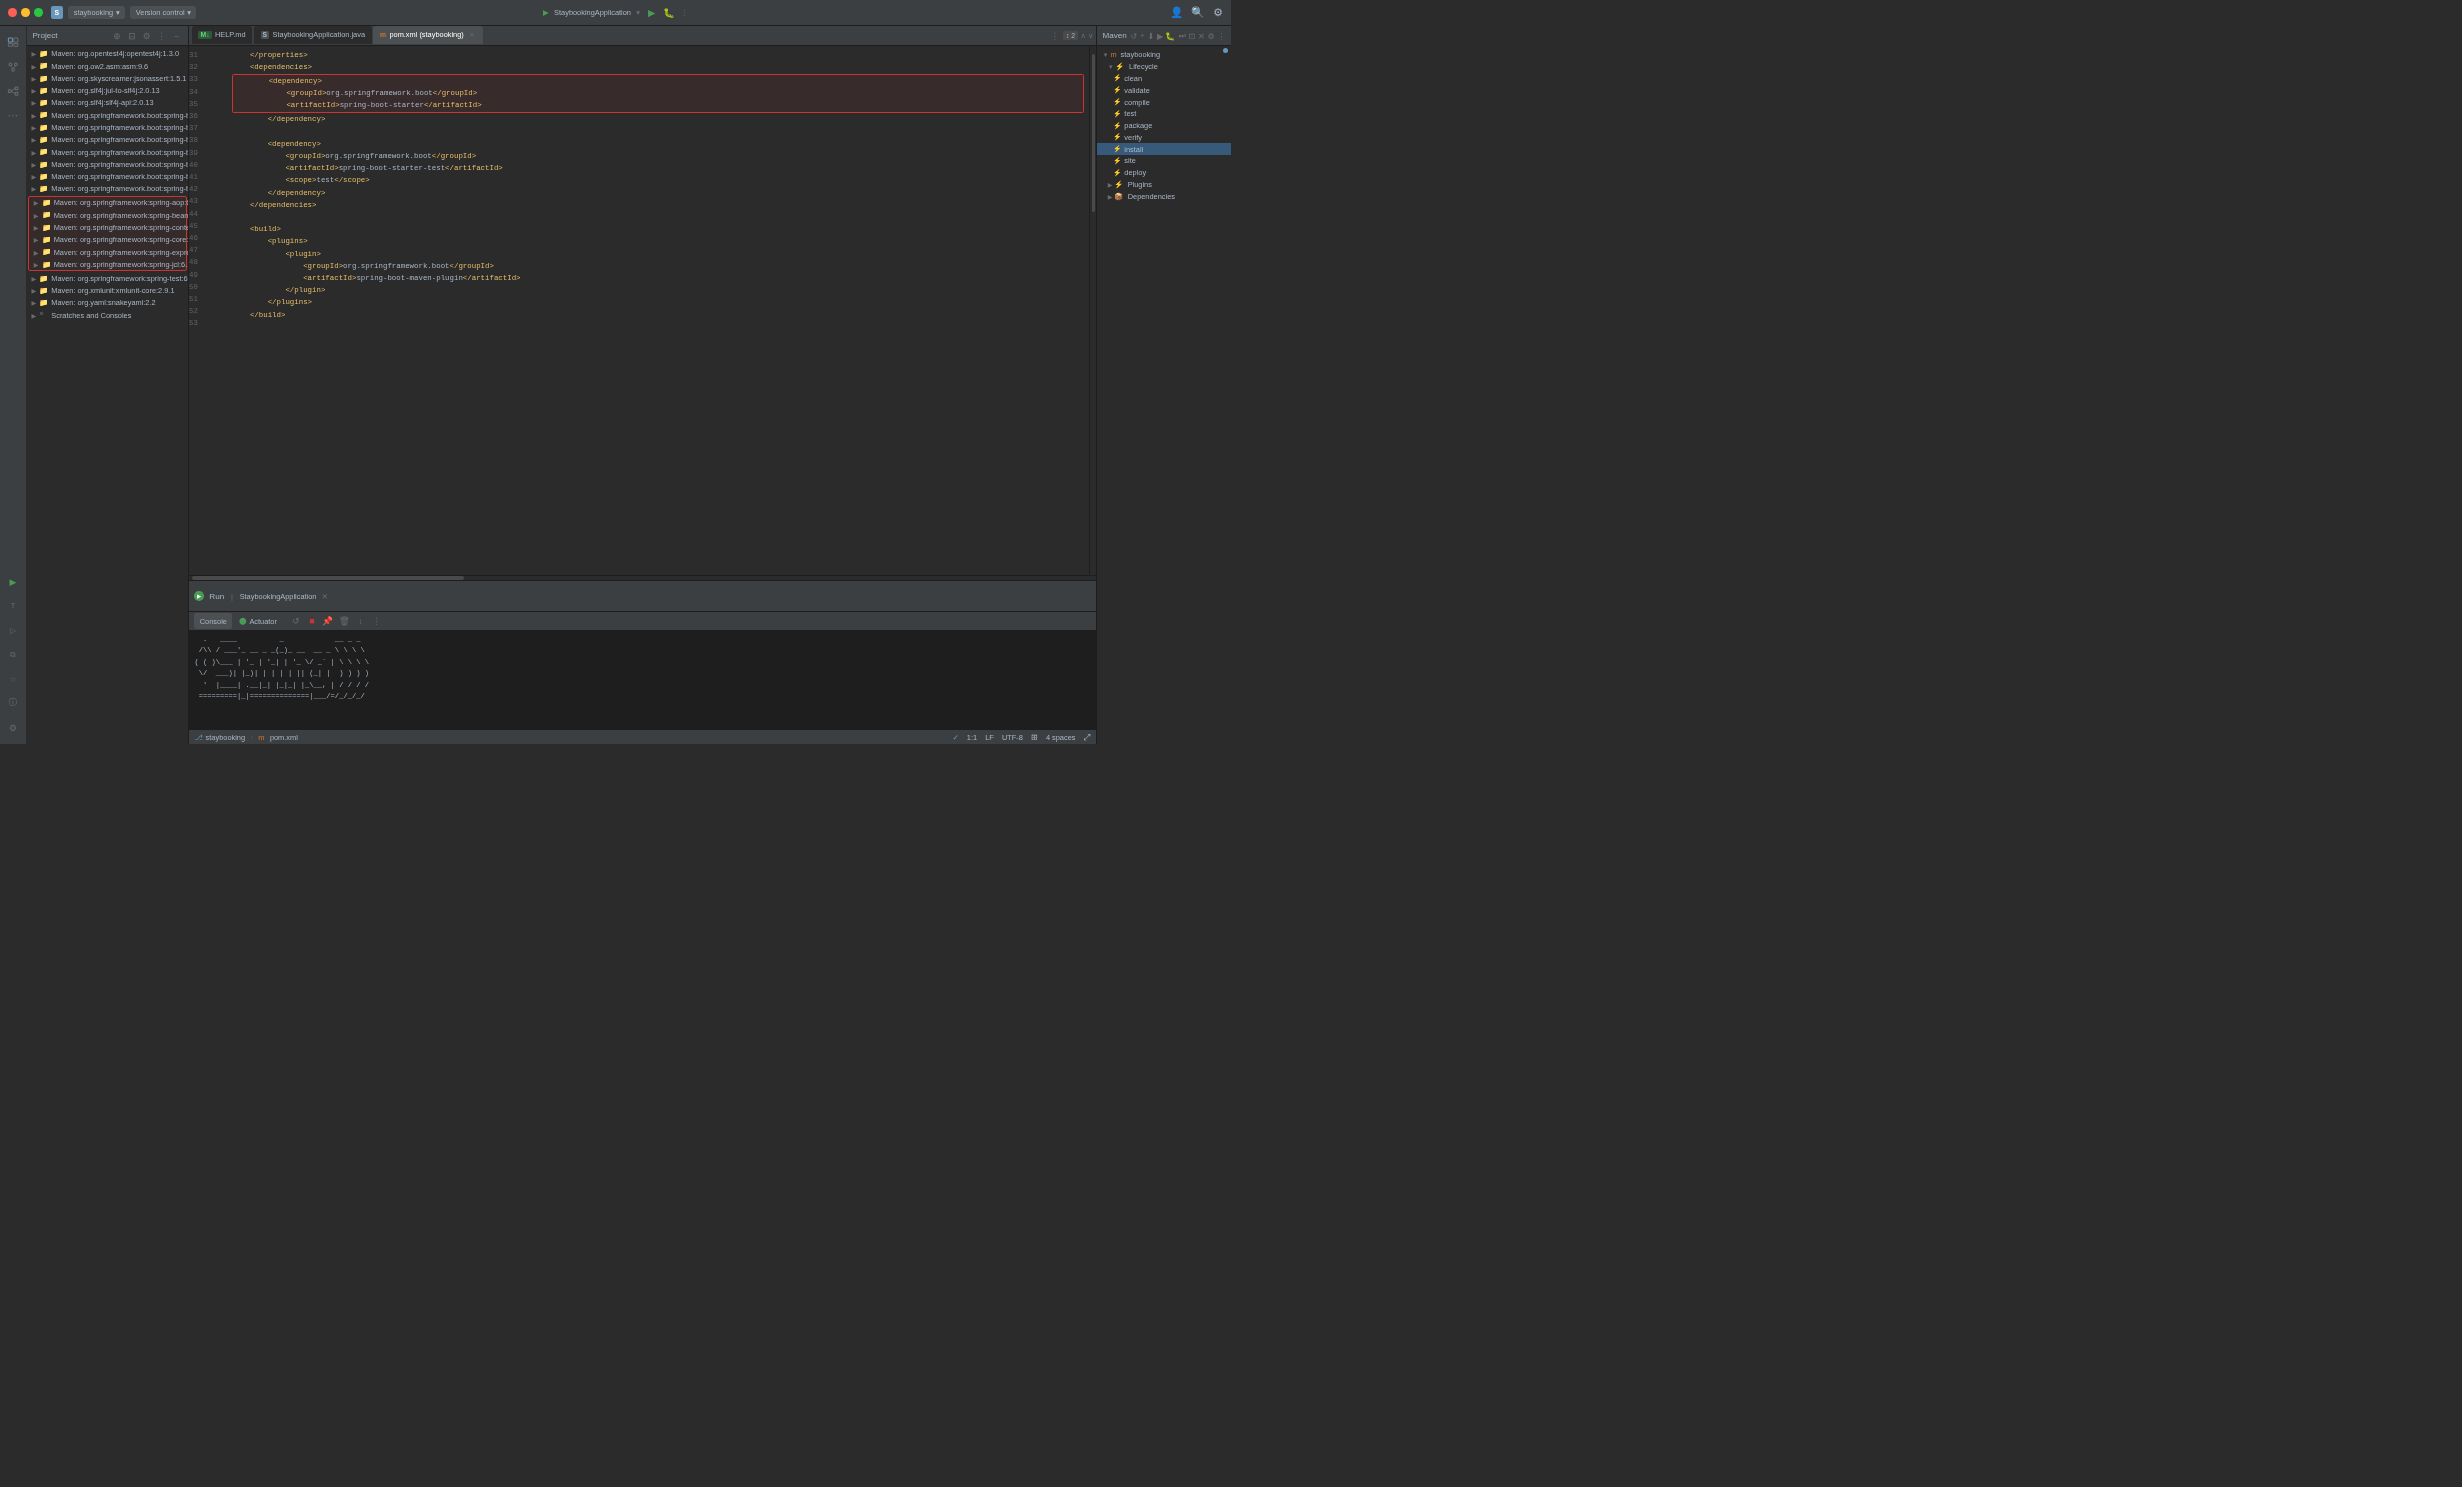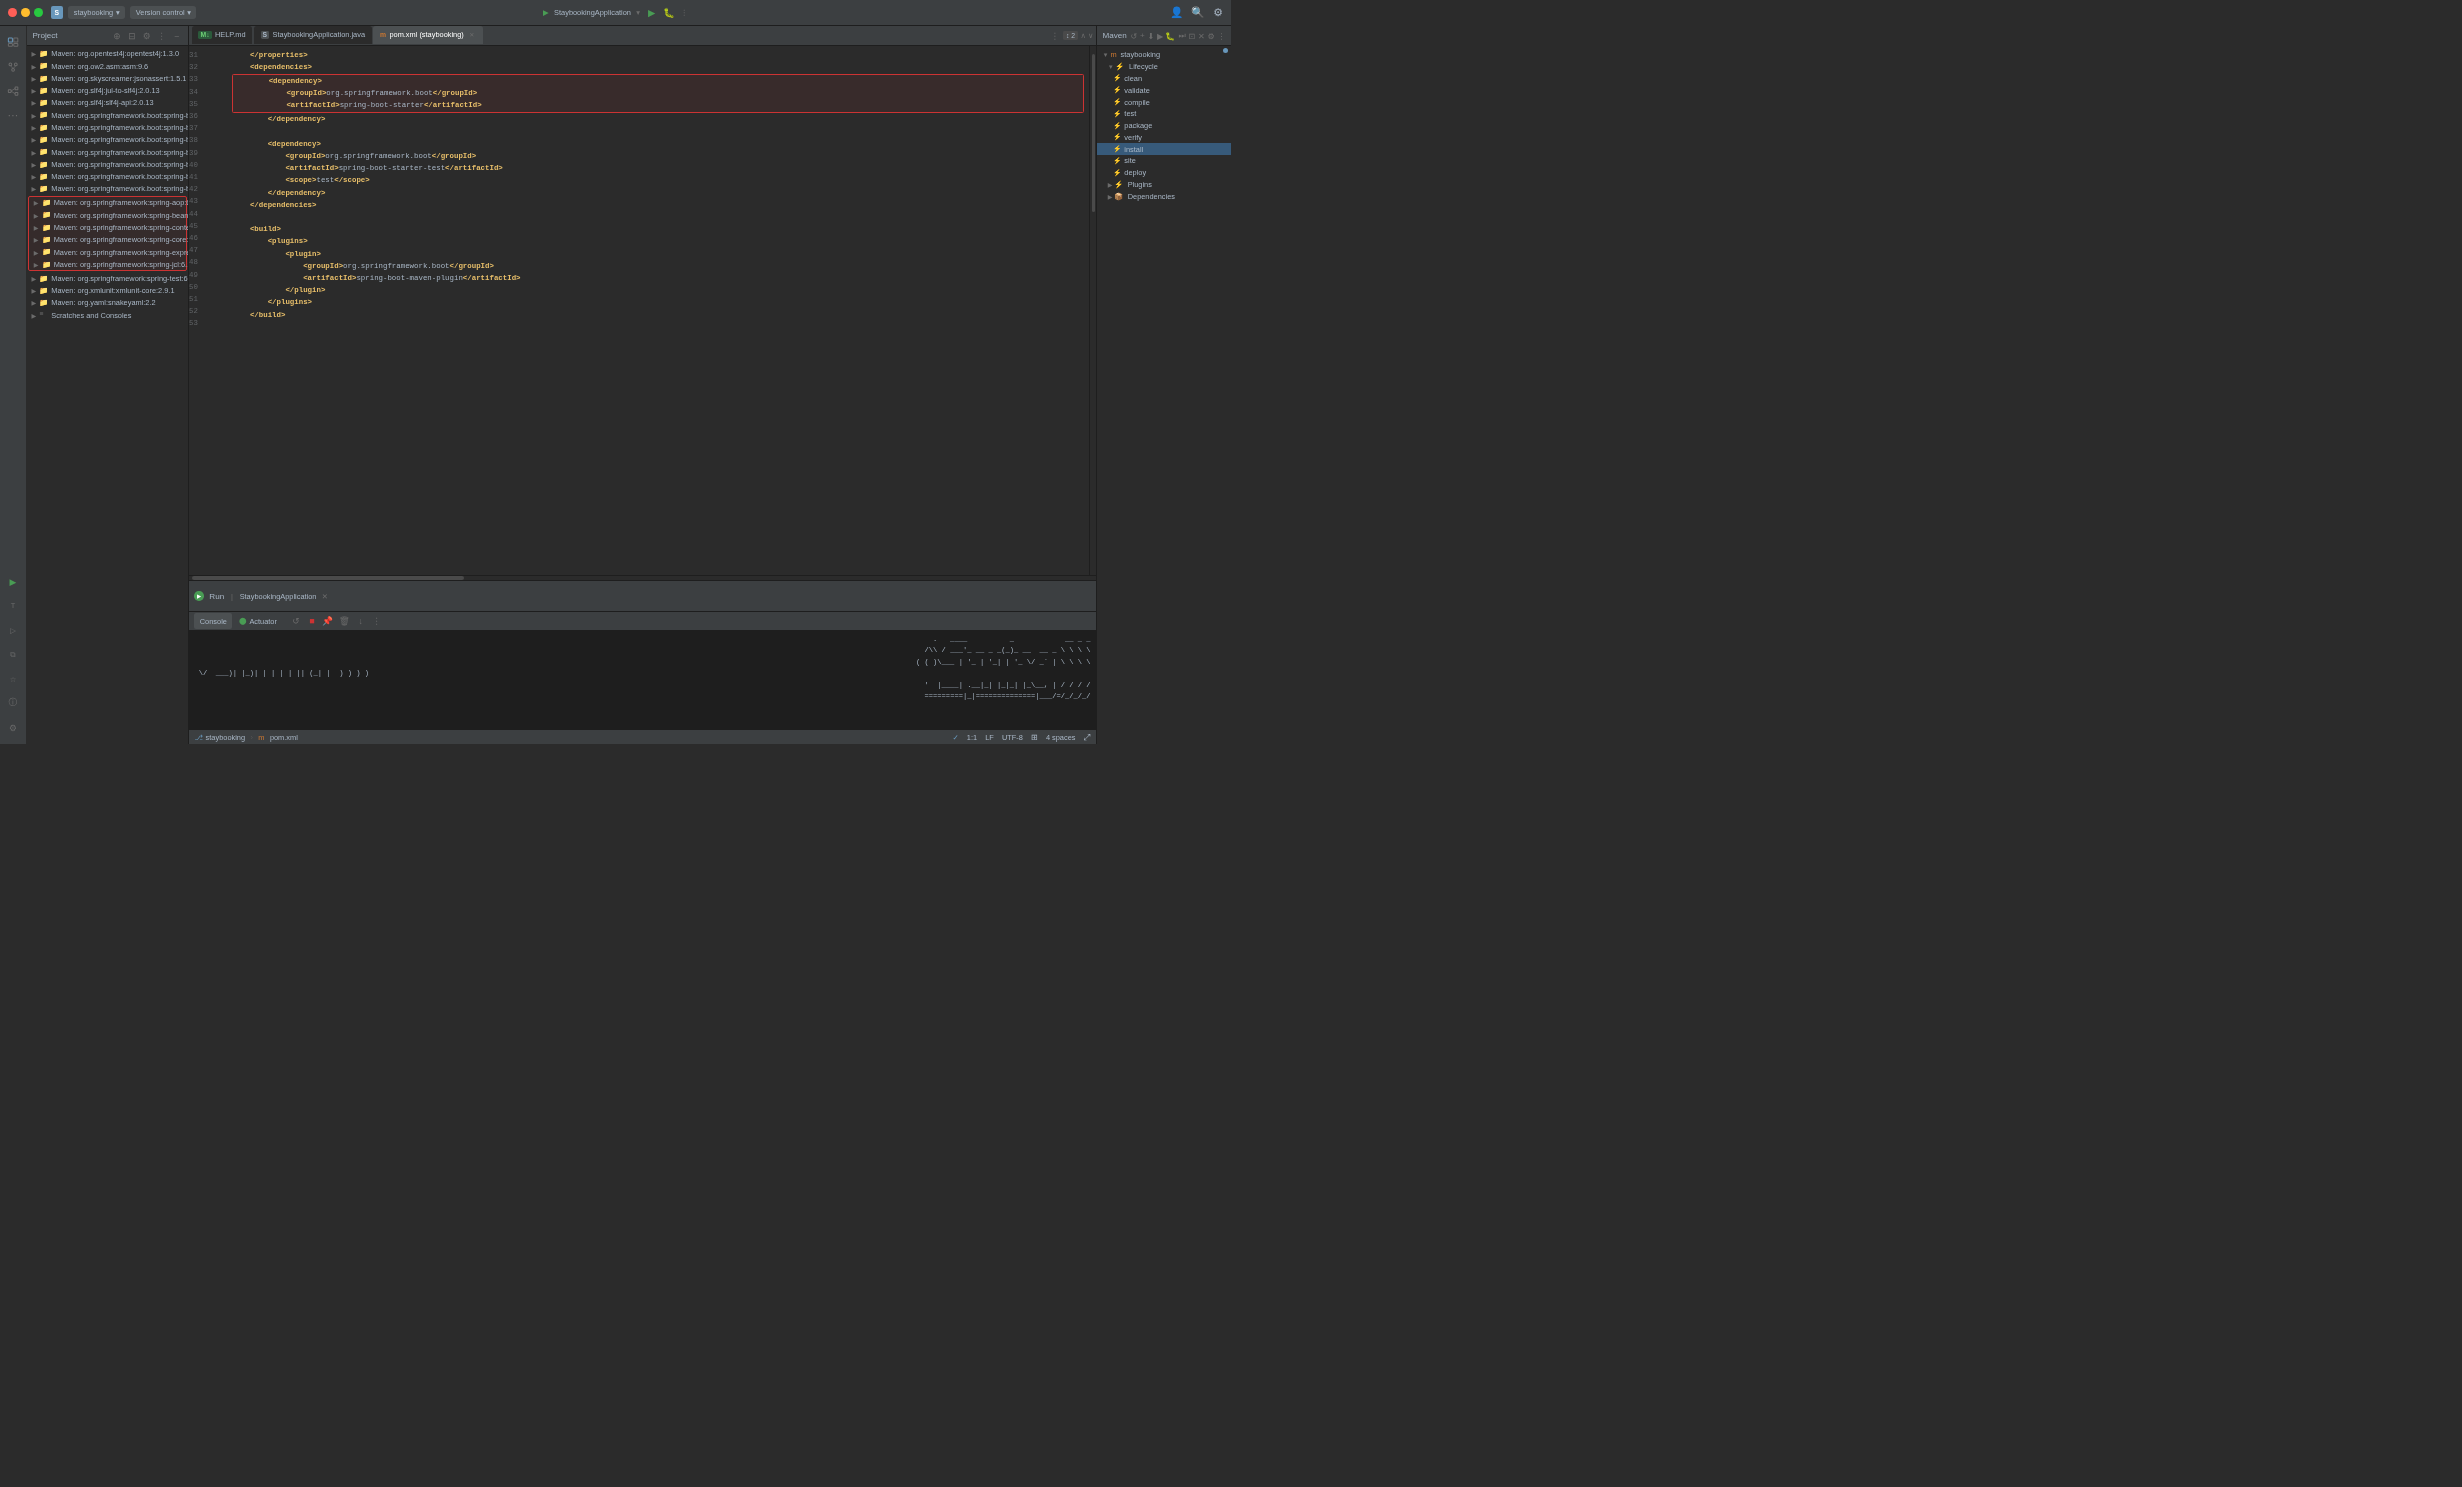--- a/index.html
+++ b/index.html
@@ -277,21 +277,21 @@
       font-size: 7.4px;
       line-height: 12.2px;
     }
     .editor-content::-webkit-scrollbar { height: 5.4px; width: 5.4px; }
     .editor-content::-webkit-scrollbar-track { background: #2b2b2b; }
     .editor-content::-webkit-scrollbar-thumb { background: #4a4a4a; border-radius: 2px; }
     .code-line {
       white-space: pre;
       display: block;
     }
-    .tag { color: #e8bf6a; font-weight: bold; }
+    .tag { color: #e8bf6a; }
     .text-content { color: #a9b7c6; }
 
     
     .editor-gutter {
       width: 10.8px;
       background: #2b2b2b;
       flex-shrink: 0;
     }
 
     
@@ -408,21 +408,21 @@
       font-size: 7.1px;
       color: #a9b7c6;
       background: #1e1e1e;
     }
     .console-area::-webkit-scrollbar { width: 4.1px; }
     .console-area::-webkit-scrollbar-thumb { background: #4a4a4a; }
     .console-line {
       line-height: 11.5px;
       white-space: pre;
     }
-    .console-ascii { color: #a9b7c6; text-align: right; }
+    .console-ascii { color: #a9b7c6; }
     .console-spring { color: #6dcf75; }
     .bottom-toolbar-btn {
       background: transparent;
       border: none;
       color: #6b6b6b;
       cursor: pointer;
       font-size: 8.8px;
       width: 13.5px;
       height: 13.5px;
       display: flex;

